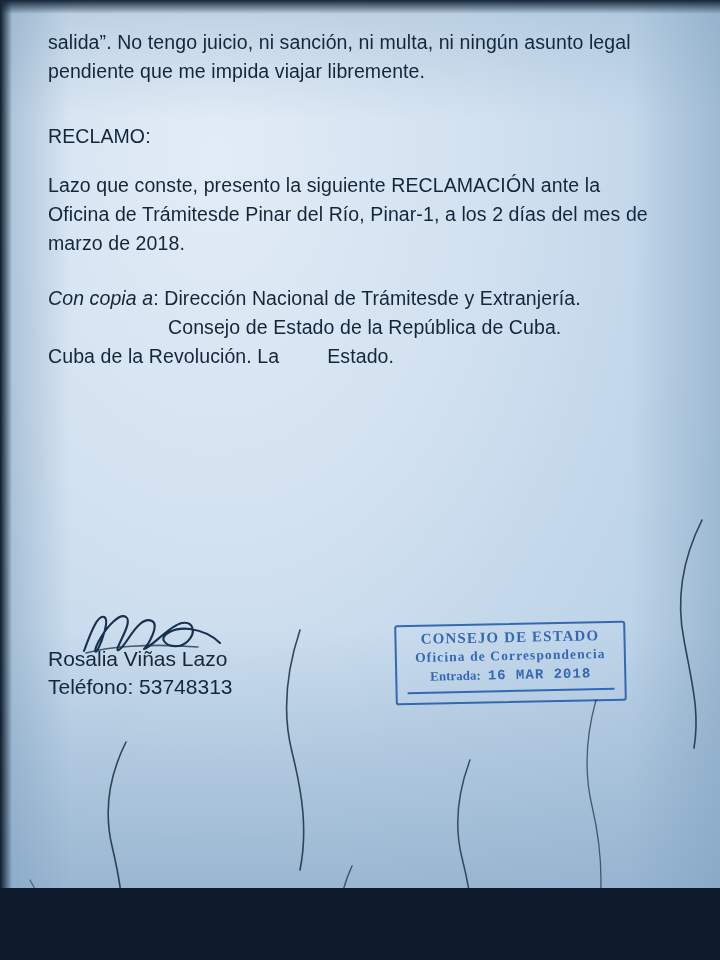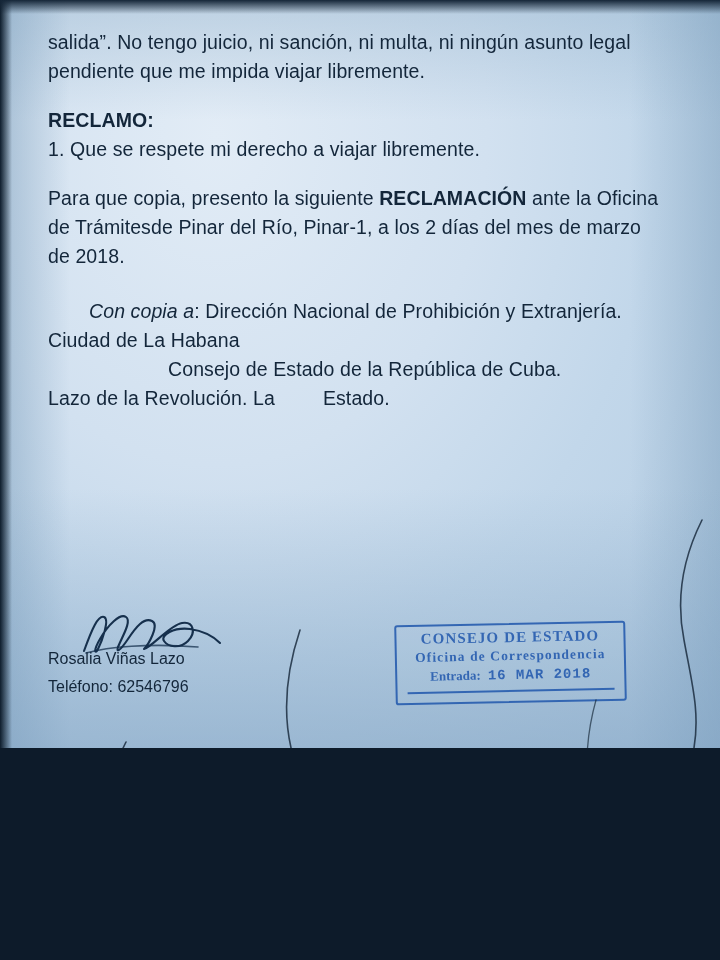--- a/index.html
+++ b/index.html
@@ -9,21 +9,21 @@
   }
   body {
     width: 720px;
     height: 960px;
     overflow: hidden;
     font-family: "Liberation Sans", sans-serif;
   }
   #page {
     position: relative;
     width: 720px;
-    height: 748px;
+    height: 888px;
     background:
       radial-gradient(ellipse at 30% 18%, #e2ecf6 0%, #d2e1f0 38%, #c2d7ea 62%, #b2cbe2 100%);
     overflow: hidden;
   }
   
   #shade-top {
     position: absolute; left: 0; top: 0; width: 720px; height: 120px;
     background: linear-gradient(to bottom, rgba(150,180,205,0.45), rgba(255,255,255,0));
     pointer-events: none;
   }
@@ -60,33 +60,33 @@
     top: 28px;
     width: 616px;
     color: #13263a;
     font-size: 19.5px;
     line-height: 29px;
     letter-spacing: 0.1px;
   }
   .para { margin: 0 0 0 0; }
   .gap-md { height: 20px; }
   .gap-lg { height: 26px; }
-  .bold { font-weight: bold; }
-  .italic { font-style: italic; margin-left: 41px; }
+  .bold { font-weight: normal; margin-top: 16px; }
+  .italic { font-style: italic; }
   .indent-1 { padding-left: 120px; }
   .spacer-inline { display: inline-block; width: 48px; }
 
   
   #signature-block {
     position: absolute;
     left: 48px;
     top: 645px;
     width: 330px;
     color: #13263a;
-    font-size: 16px;
+    font-size: 21px;
     line-height: 28px;
   }
   #signature-scribble {
     position: absolute;
     left: 30px;
     top: -38px;
     width: 150px;
     height: 52px;
   }
 
@@ -165,42 +165,40 @@
   <div id="edge-dark-top"></div>
 
   <div id="doc-text">
 
     <p class="para">salida”. No tengo juicio, ni sanción, ni multa, ni ningún asunto legal pendiente que me impida viajar libremente.</p>
 
     <div class="gap-md"></div>
 
     <p class="para bold">RECLAMO:</p>
 
-    <p class="para">1. Que se respete mi derecho a viajar libremente.</p>
 
     <div class="gap-md"></div>
 
-    <p class="para"><span>Para que copia, presento la siguiente </span><span class="bold">RECLAMACIÓN</span><span> ante la Oficina de Trámitesde Pinar del Río, Pinar-1, a los 2 días del mes de marzo de 2018.</span></p>
+    <p class="para"><span>Lazo que conste, presento la siguiente </span><span class="bold">RECLAMACIÓN</span><span> ante la Oficina de Trámitesde Pinar del Río, Pinar-1, a los 2 días del mes de marzo de 2018.</span></p>
 
     <div class="gap-lg"></div>
 
-    <p class="para"><span class="italic">Con copia a</span><span>: Dirección Nacional de Prohibición y Extranjería.</span></p>
-    <p class="para">Ciudad de La Habana</p>
+    <p class="para"><span class="italic">Con copia a</span><span>: Dirección Nacional de Trámitesde y Extranjería.</span></p>
     <p class="para indent-1">Consejo de Estado de la República de Cuba.</p>
-    <p class="para"><span>Lazo de la Revolución. La</span><span class="spacer-inline"></span><span>Estado.</span></p>
+    <p class="para"><span>Cuba de la Revolución. La</span><span class="spacer-inline"></span><span>Estado.</span></p>
 
   </div>
 
   <div id="signature-block">
     <svg id="signature-scribble" viewBox="0 0 150 52" fill="none" xmlns="http://www.w3.org/2000/svg">
       <path d="M6 44 C14 22, 20 8, 26 10 C32 12, 24 34, 20 42 C17 48, 15 44, 22 32 C30 18, 42 6, 48 10 C54 14, 44 30, 40 40 C38 46, 42 44, 50 32 C58 20, 66 10, 74 14 C82 18, 70 38, 66 42 C74 40, 92 18, 104 16 C116 14, 118 26, 110 34 C102 42, 90 40, 86 34 C82 28, 96 20, 112 22 C126 24, 136 30, 142 36" stroke="#16304d" stroke-width="2.1" stroke-linecap="round" stroke-linejoin="round"></path>
       <path d="M8 46 C30 40, 70 36, 120 40" stroke="#16304d" stroke-width="1.6" stroke-linecap="round" opacity="0.75"></path>
     </svg>
     <div>Rosalia Viñas Lazo</div>
-    <div>Teléfono: 62546796</div>
+    <div>Teléfono: 53748313</div>
   </div>
 
   <div id="stamp">
     <div class="stamp-line" id="stamp-l1">CONSEJO DE ESTADO</div>
     <div class="stamp-line" id="stamp-l2">Oficina de Correspondencia</div>
     <div id="stamp-l3row">
       <span id="stamp-entrada">Entrada:</span>
       <span id="stamp-date">16 MAR 2018</span>
     </div>
     <div id="stamp-underline"></div>

